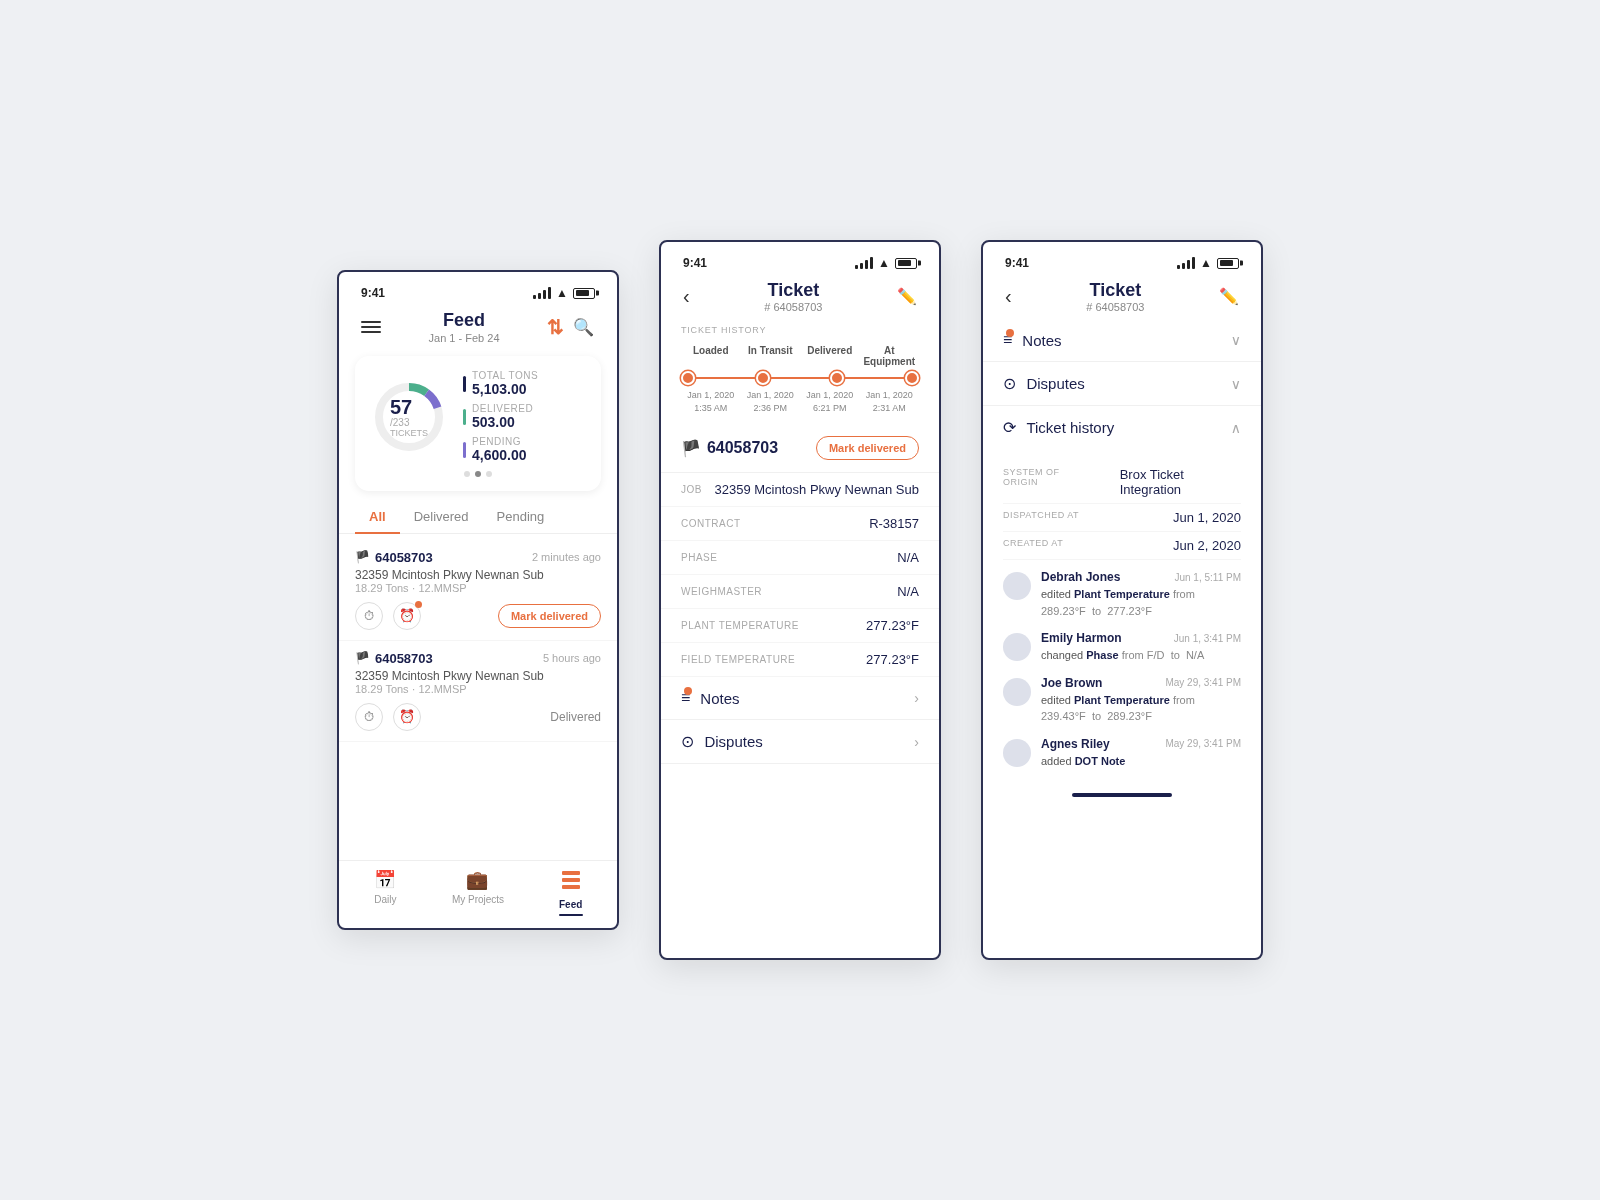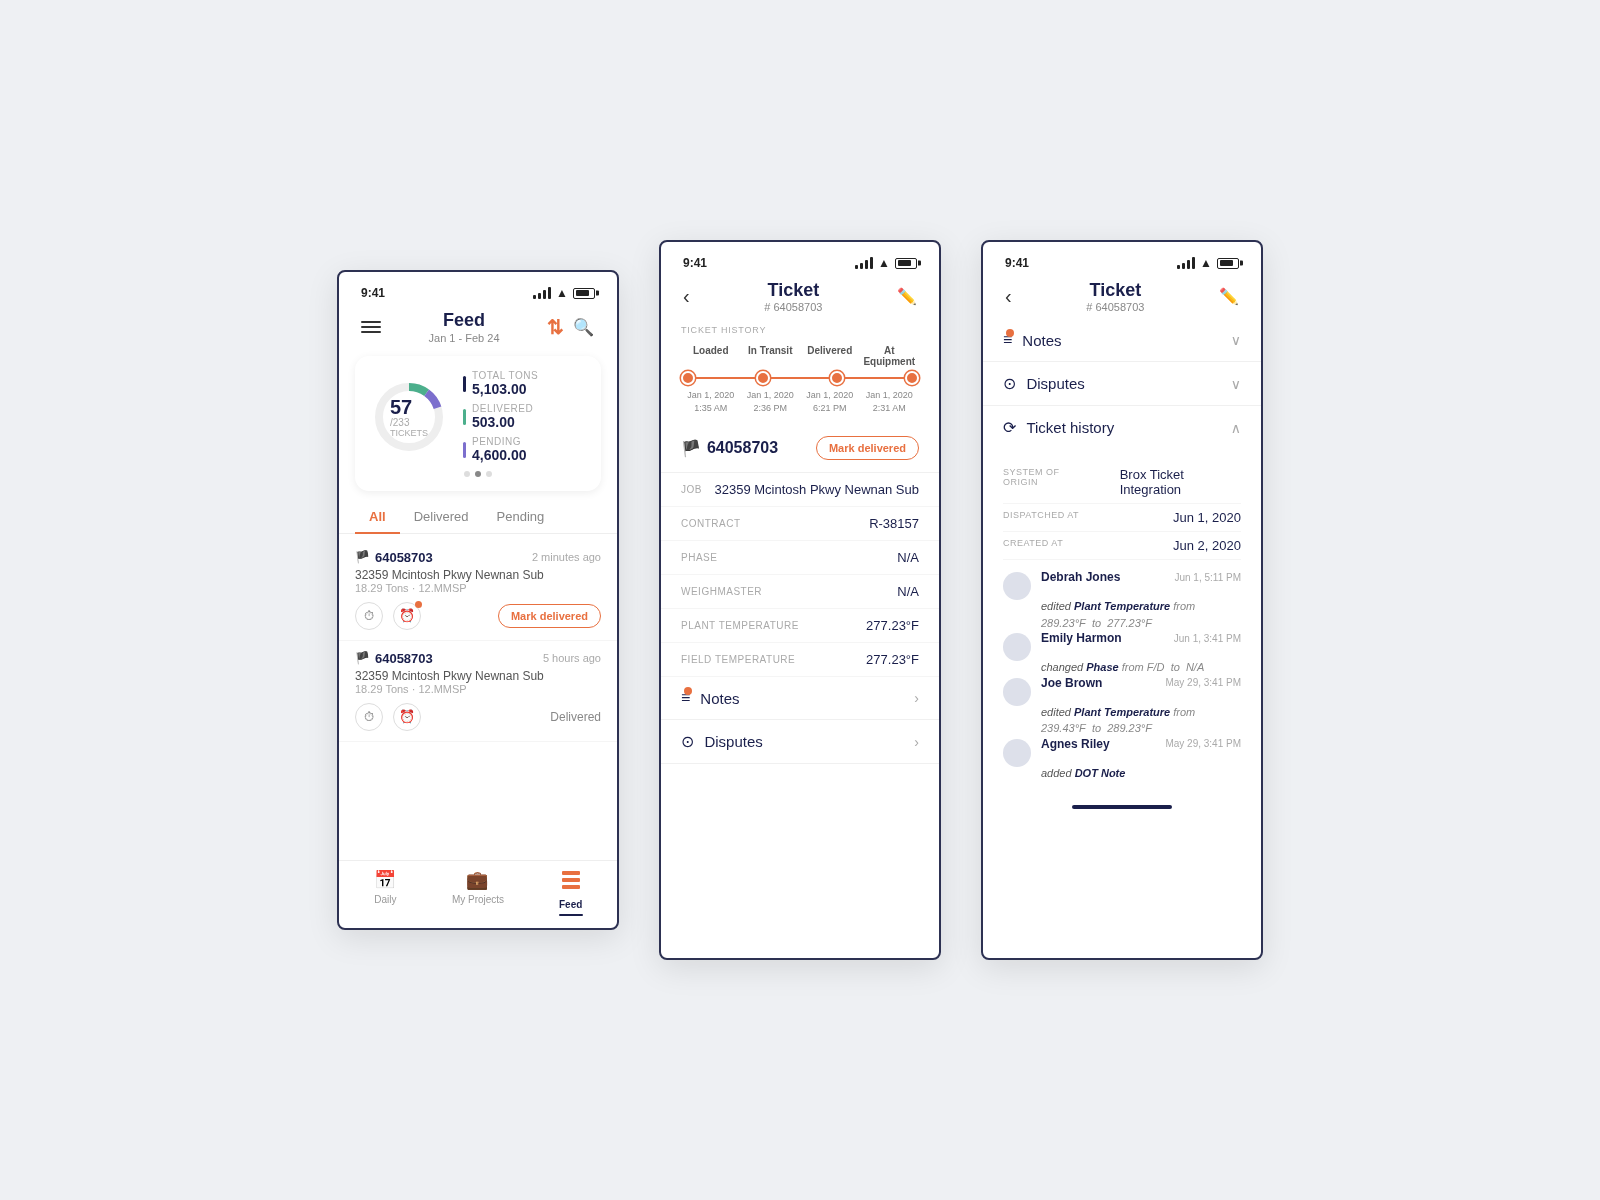--- a/index.html
+++ b/index.html
@@ -221,31 +221,31 @@
 
     
     .history-section { padding: 12px 20px; }
     .history-meta-row {
       display: flex; justify-content: space-between; padding: 6px 0;
       border-bottom: 1px solid #f5f5f5;
       gap: 28px;
     }
     .history-meta-label { font-size: 9px; color: #aaa; text-transform: uppercase; letter-spacing: 0.5px; }
     .history-meta-value { font-size: 13px; color: #1a1f4b; font-weight: 500; }
-    .history-entries { margin-top: 10px; display: flex; flex-direction: column; gap: 0; }
+    .history-entries { margin-top: 10px; display: flex; flex-direction: column; gap: 12px; }
     .history-entry { display: flex; gap: 10px; align-items: flex-start; }
     .history-avatar {
       width: 28px; height: 28px; border-radius: 50%; background: #dde0ea;
       flex-shrink: 0; margin-top: 2px;
     }
     .history-body { flex: 1; }
     .history-name-row { display: flex; justify-content: space-between; align-items: center; }
     .history-name { font-size: 12px; font-weight: 700; color: #1a1f4b; }
     .history-time { font-size: 10px; color: #aaa; }
-    .history-desc { font-size: 11px; color: #555; margin-top: 14px; line-height: 1.5; font-style: italic; }
+    .history-desc { font-size: 11px; color: #555; margin-top: 2px; line-height: 1.5; }
     .history-desc .field-name { color: #1a1f4b; font-weight: 600; }
     .history-desc .val-change { color: #888; }
 
     .ticket-phone { min-height: 720px; }
   </style>
 </head>
 <body>
 
 <div class="screen-container">
 

